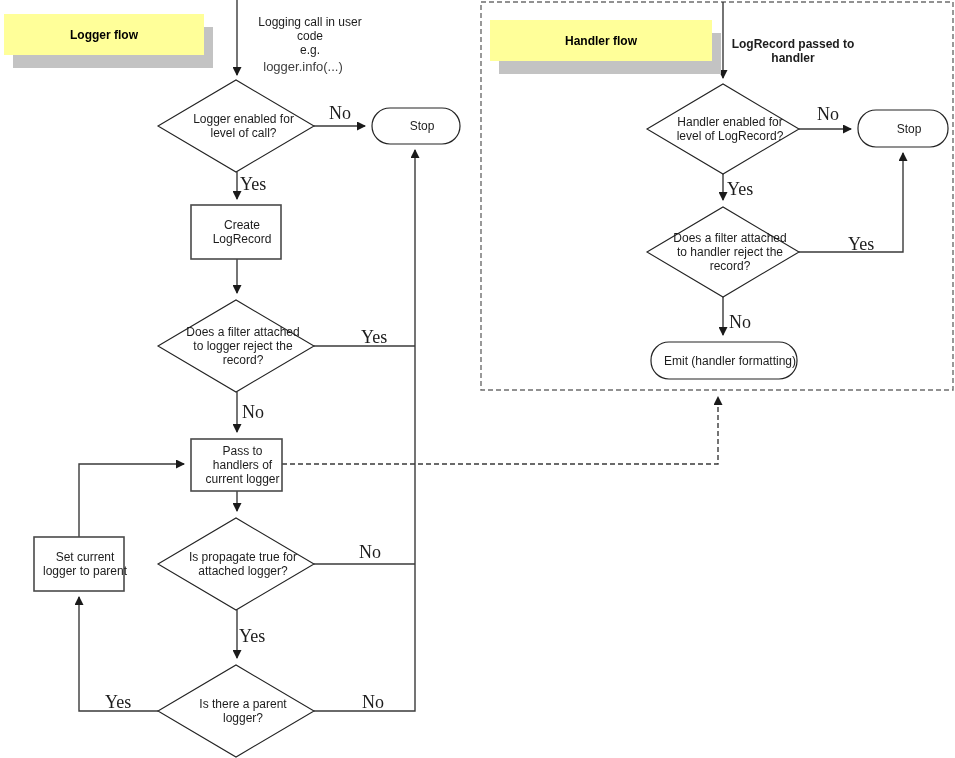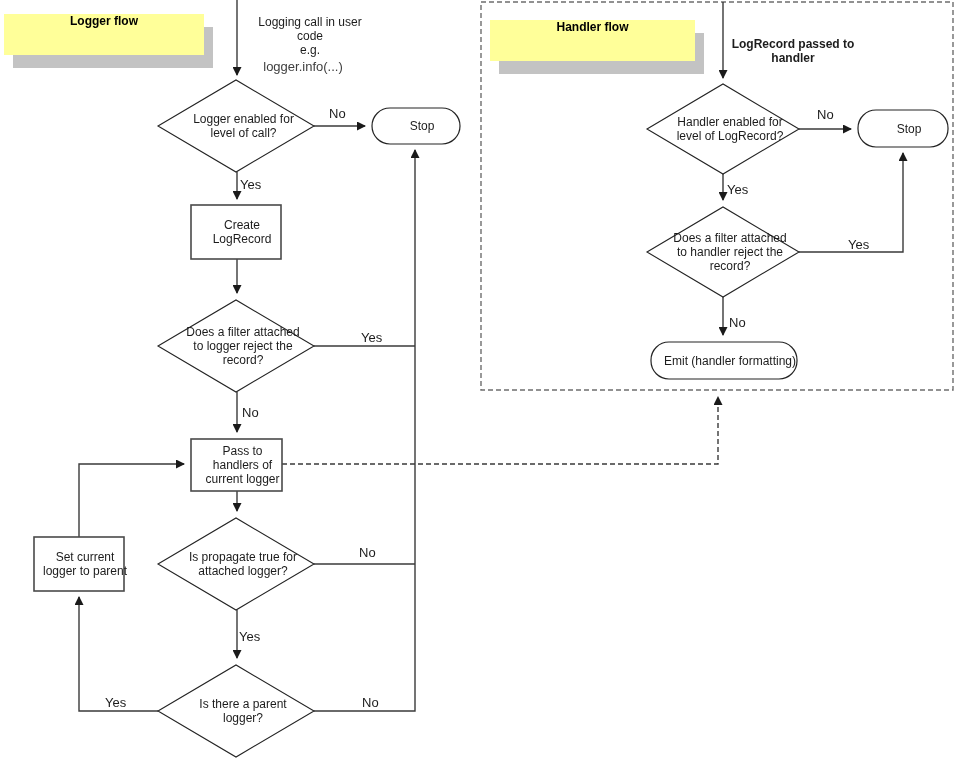--- a/index.html
+++ b/index.html
@@ -11,25 +11,25 @@
   .txt{
     position:absolute; font-size:12px; line-height:14px; color:#1c1c1c;
     text-align:center; white-space:pre-line;padding-left:7px;
   }
   .boxtxt{
     position:absolute; font-size:12px; line-height:14px; color:#1c1c1c;
     text-align:center; white-space:pre-line;
     display:flex; align-items:center; justify-content:center;padding-left:6px;
   }
   .edge-label{
-    position:absolute; font-size:13px; line-height:13px; color:#1c1c1c; white-space:nowrap;
+    position:absolute; font-size:18px; line-height:13px; color:#1c1c1c; white-space:nowrap;font-family:Liberation Serif, serif;
   }
   .note{
     position:absolute; background:#ffff99; box-shadow:9px 13px 0 #c3c3c3;
-    display:flex; justify-content:center;
+    display:flex; align-items:center; justify-content:center;
     font-size:12px; font-weight:bold; color:#000;
   }
   .code{
     position:absolute; font-family:Liberation Sans, sans-serif;
     font-size:13px; color:#404040; text-align:center; white-space:nowrap;
   }
 </style>
 </head>
 <body>
 
@@ -79,21 +79,21 @@
 
     <polygon points="647,129 723,84 799,129 723,174" fill="#ffffff" stroke="#242424" stroke-width="1.1"></polygon>
     <rect x="858" y="110" width="90" height="37" rx="18" ry="18" fill="#ffffff" stroke="#242424" stroke-width="1.2"></rect>
     <polygon points="647,252 723,207 799,252 723,297" fill="#ffffff" stroke="#242424" stroke-width="1.1"></polygon>
     <rect x="651" y="342" width="146" height="37" rx="18" ry="18" fill="#ffffff" stroke="#242424" stroke-width="1.2"></rect>
   </svg>
 
   <div class="note" style="left:4px; top:14px; width:200px; height:41px;">
     <span>Logger flow</span>
   </div>
-  <div class="note" style="left:490px; top:20px; width:205px; height:41px;">
+  <div class="note" style="left:490px; top:20px; width:222px; height:41px;">
     <span>Handler flow</span>
   </div>
 
   <div class="txt" style="left:237px; top:15px; width:132px;">Logging call in user
 code
 e.g.</div>
   <div class="code" style="left:230px; top:59px; width:146px;">logger.info(...)</div>
 
   <div class="txt" style="left:161px; top:112px; width:151px;">Logger enabled for
 level of call?</div>

